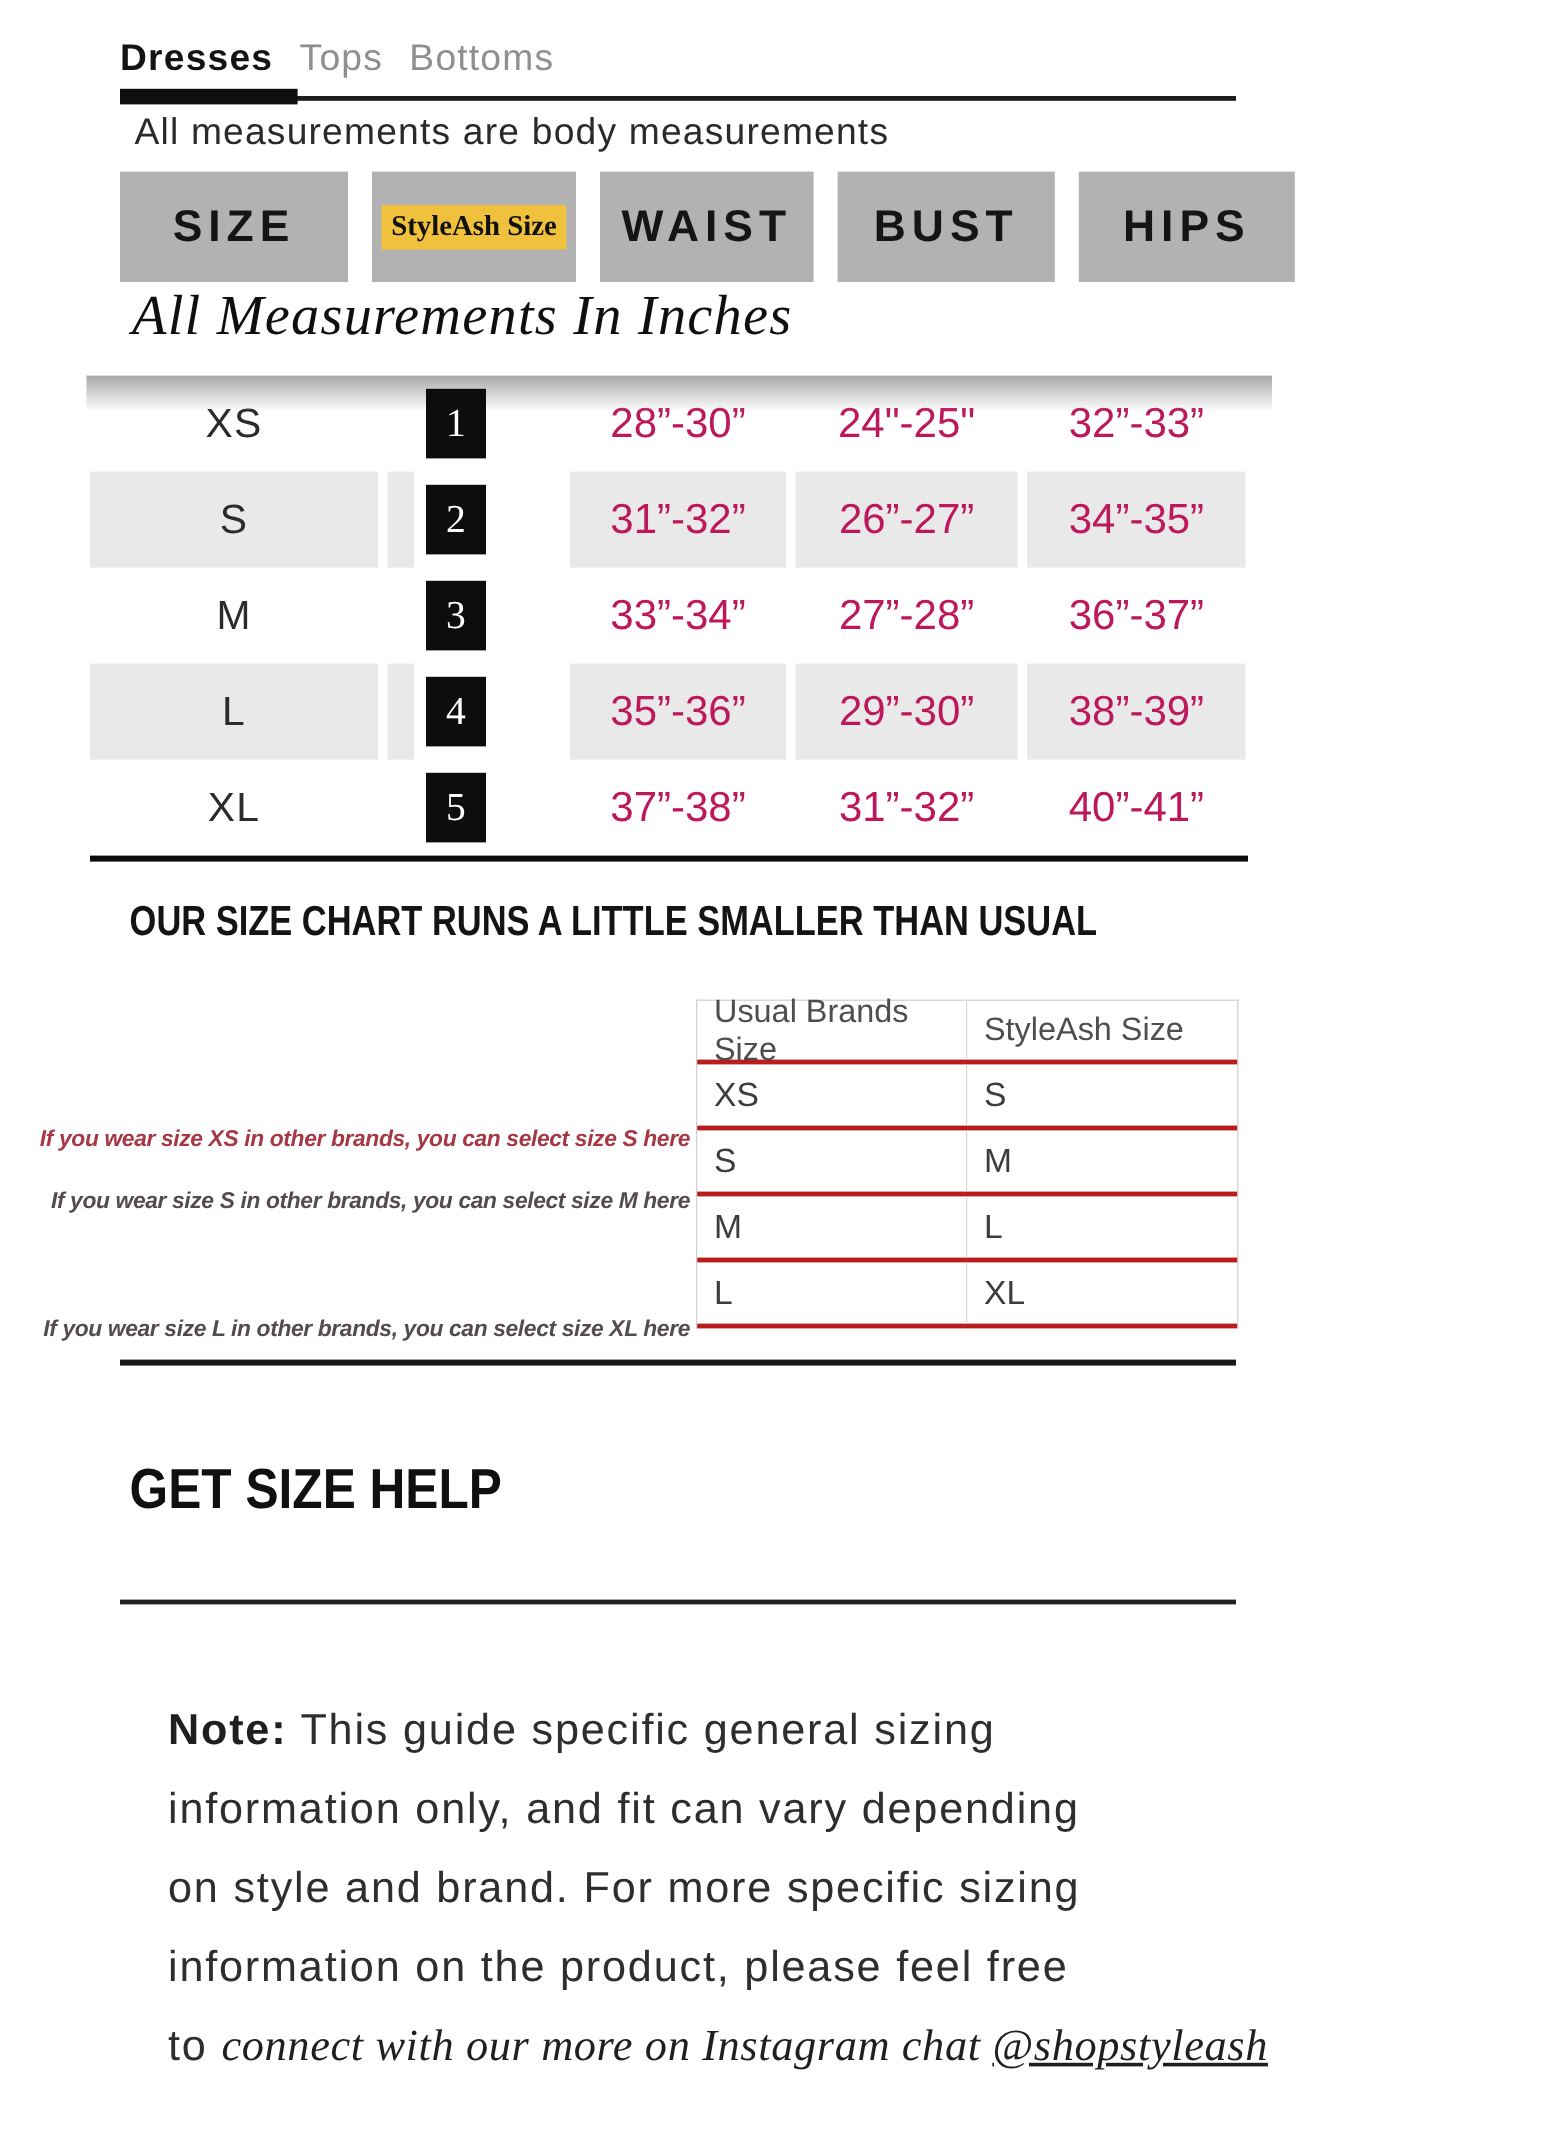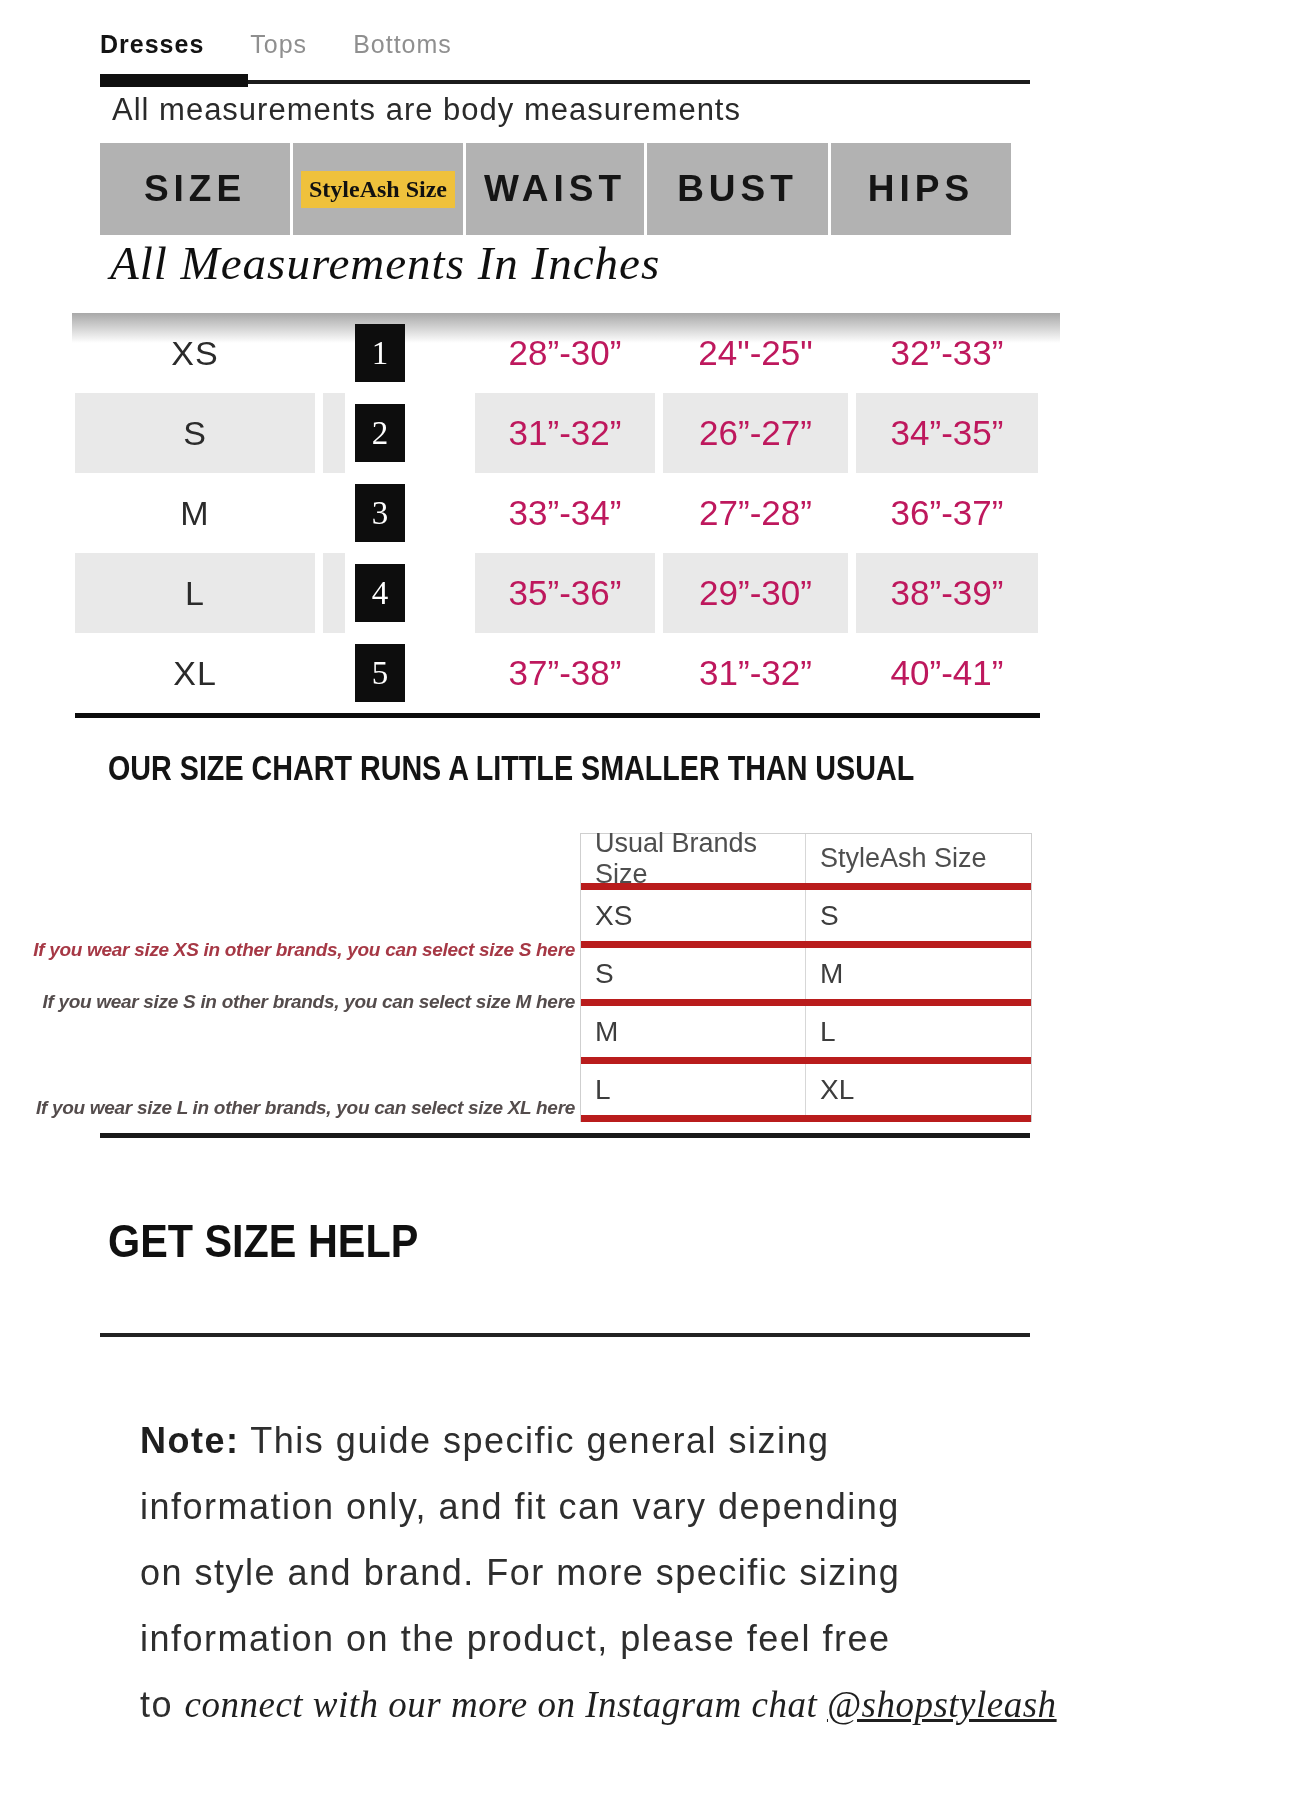--- a/index.html
+++ b/index.html
@@ -1,30 +1,30 @@
 <!DOCTYPE html>
 <html><head>
 <meta charset="utf-8">
 <style>
   html,body{margin:0;padding:0;background:#fff;}
   .page{position:relative;width:1290px;height:1794px;background:#fff;overflow:hidden;
         font-family:"Liberation Sans",sans-serif;color:#222;}
 
   
-  .tabs{position:absolute;top:30px;left:100px;display:flex;gap:46px;font-size:25px;}
+  .tabs{position:absolute;top:30px;left:100px;display:flex;gap:22px;font-size:31px;}
   .tab{color:#8f8f8f;font-weight:500;letter-spacing:1px;cursor:pointer;}
   .tab.active{color:#141414;font-weight:700;}
   .tab-line-thin{position:absolute;top:80px;left:240px;width:790px;height:4px;background:#1c1c1c;}
   .tab-line-thick{position:absolute;top:74px;left:100px;width:148px;height:13px;background:#0f0f0f;}
 
   .subtitle{position:absolute;top:92px;left:112px;font-size:31px;letter-spacing:1px;color:#2a2a2a;}
 
   
   .size-header{position:absolute;top:143px;left:100px;display:grid;
-    grid-template-columns:190px 170px 178px 181px 180px;gap:3px;}
+    grid-template-columns:190px 170px 178px 181px 180px;gap:20px;}
   .hcell{background:#b2b2b2;height:92px;display:flex;align-items:center;justify-content:center;
     font-size:37px;font-weight:700;letter-spacing:5px;color:#151515;}
   .chip{background:#efc13c;font-family:"Liberation Serif",serif;font-weight:700;
     font-size:24px;letter-spacing:0;padding:5px 8px;color:#111;}
 
   .units-note{position:absolute;top:236px;left:110px;font-family:"Liberation Serif",serif;
     font-style:italic;font-size:47px;color:#0f0f0f;letter-spacing:1px;}
 
   
   .size-rows{position:absolute;top:313px;left:75px;width:963px;}
@@ -44,21 +44,21 @@
   .numbox{width:50px;height:58px;background:#0d0d0d;color:#fff;position:relative;
     font-family:"Liberation Serif",serif;font-size:33px;display:flex;align-items:center;justify-content:center;}
   .table-endline{position:absolute;top:713px;left:75px;width:965px;height:5px;background:#0c0c0c;}
 
   .smaller-note{position:absolute;top:748px;left:108px;font-size:35px;font-weight:700;color:#141414;
     transform:scaleX(0.82);transform-origin:left center;white-space:nowrap;}
 
   
   .conv-table{position:absolute;top:833px;left:580px;width:450px;
     border:1px solid #cfcfcf;border-bottom:none;background:#fff;}
-  .conv-row{display:grid;grid-template-columns:224px 224px;border-bottom:7px solid #b91c1c;}
+  .conv-row{display:grid;grid-template-columns:224px 224px;border-bottom:4px solid #b91c1c;}
   .conv-cell{height:51px;display:flex;align-items:center;padding-left:14px;
     font-size:28px;color:#3d3d3d;}
   .conv-cell.hdr{height:49px;font-size:27px;color:#4e4e4e;}
   .conv-cell + .conv-cell{border-left:1px solid #d7d7d7;}
   .conv-note{position:absolute;right:715px;white-space:nowrap;font-family:Liberation Sans, sans-serif;
     font-style:italic;font-weight:700;font-size:19px;letter-spacing:-0.3px;margin-top:44px;}
   .conv-note.red{color:#a63845;}
   .conv-note.gray{color:#544c4c;}
 
   .hr2{position:absolute;top:1133px;left:100px;width:930px;height:5px;background:#191919;}

